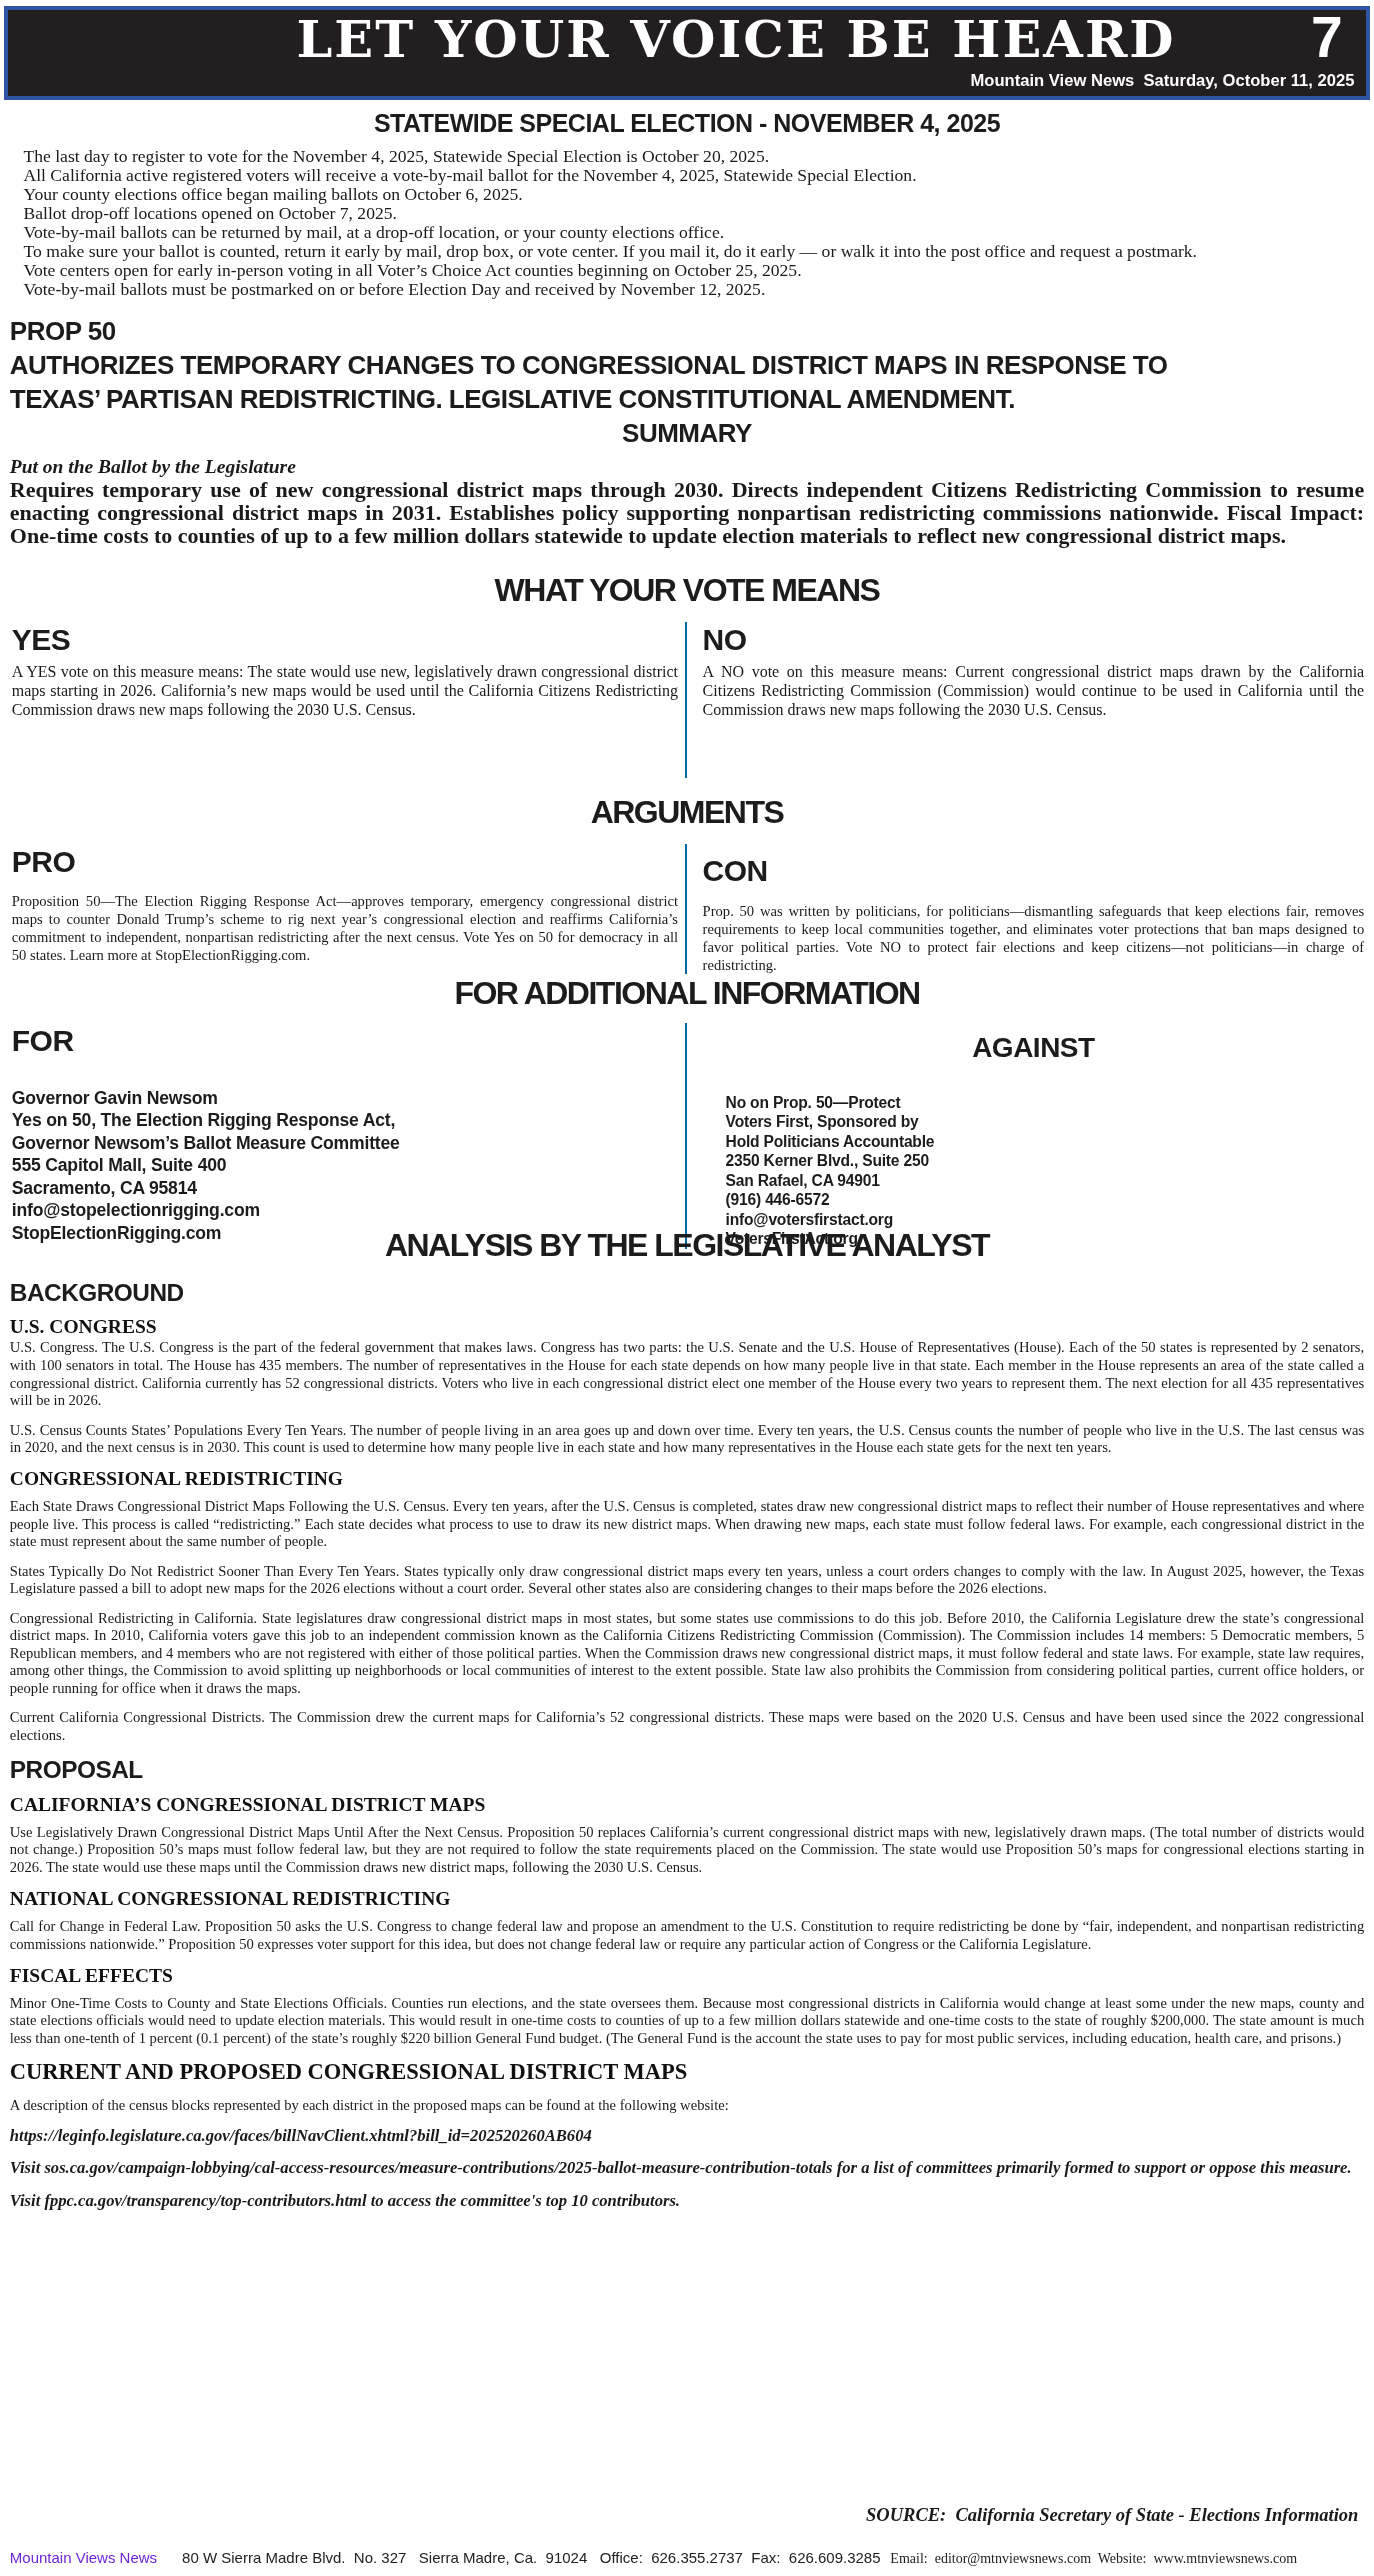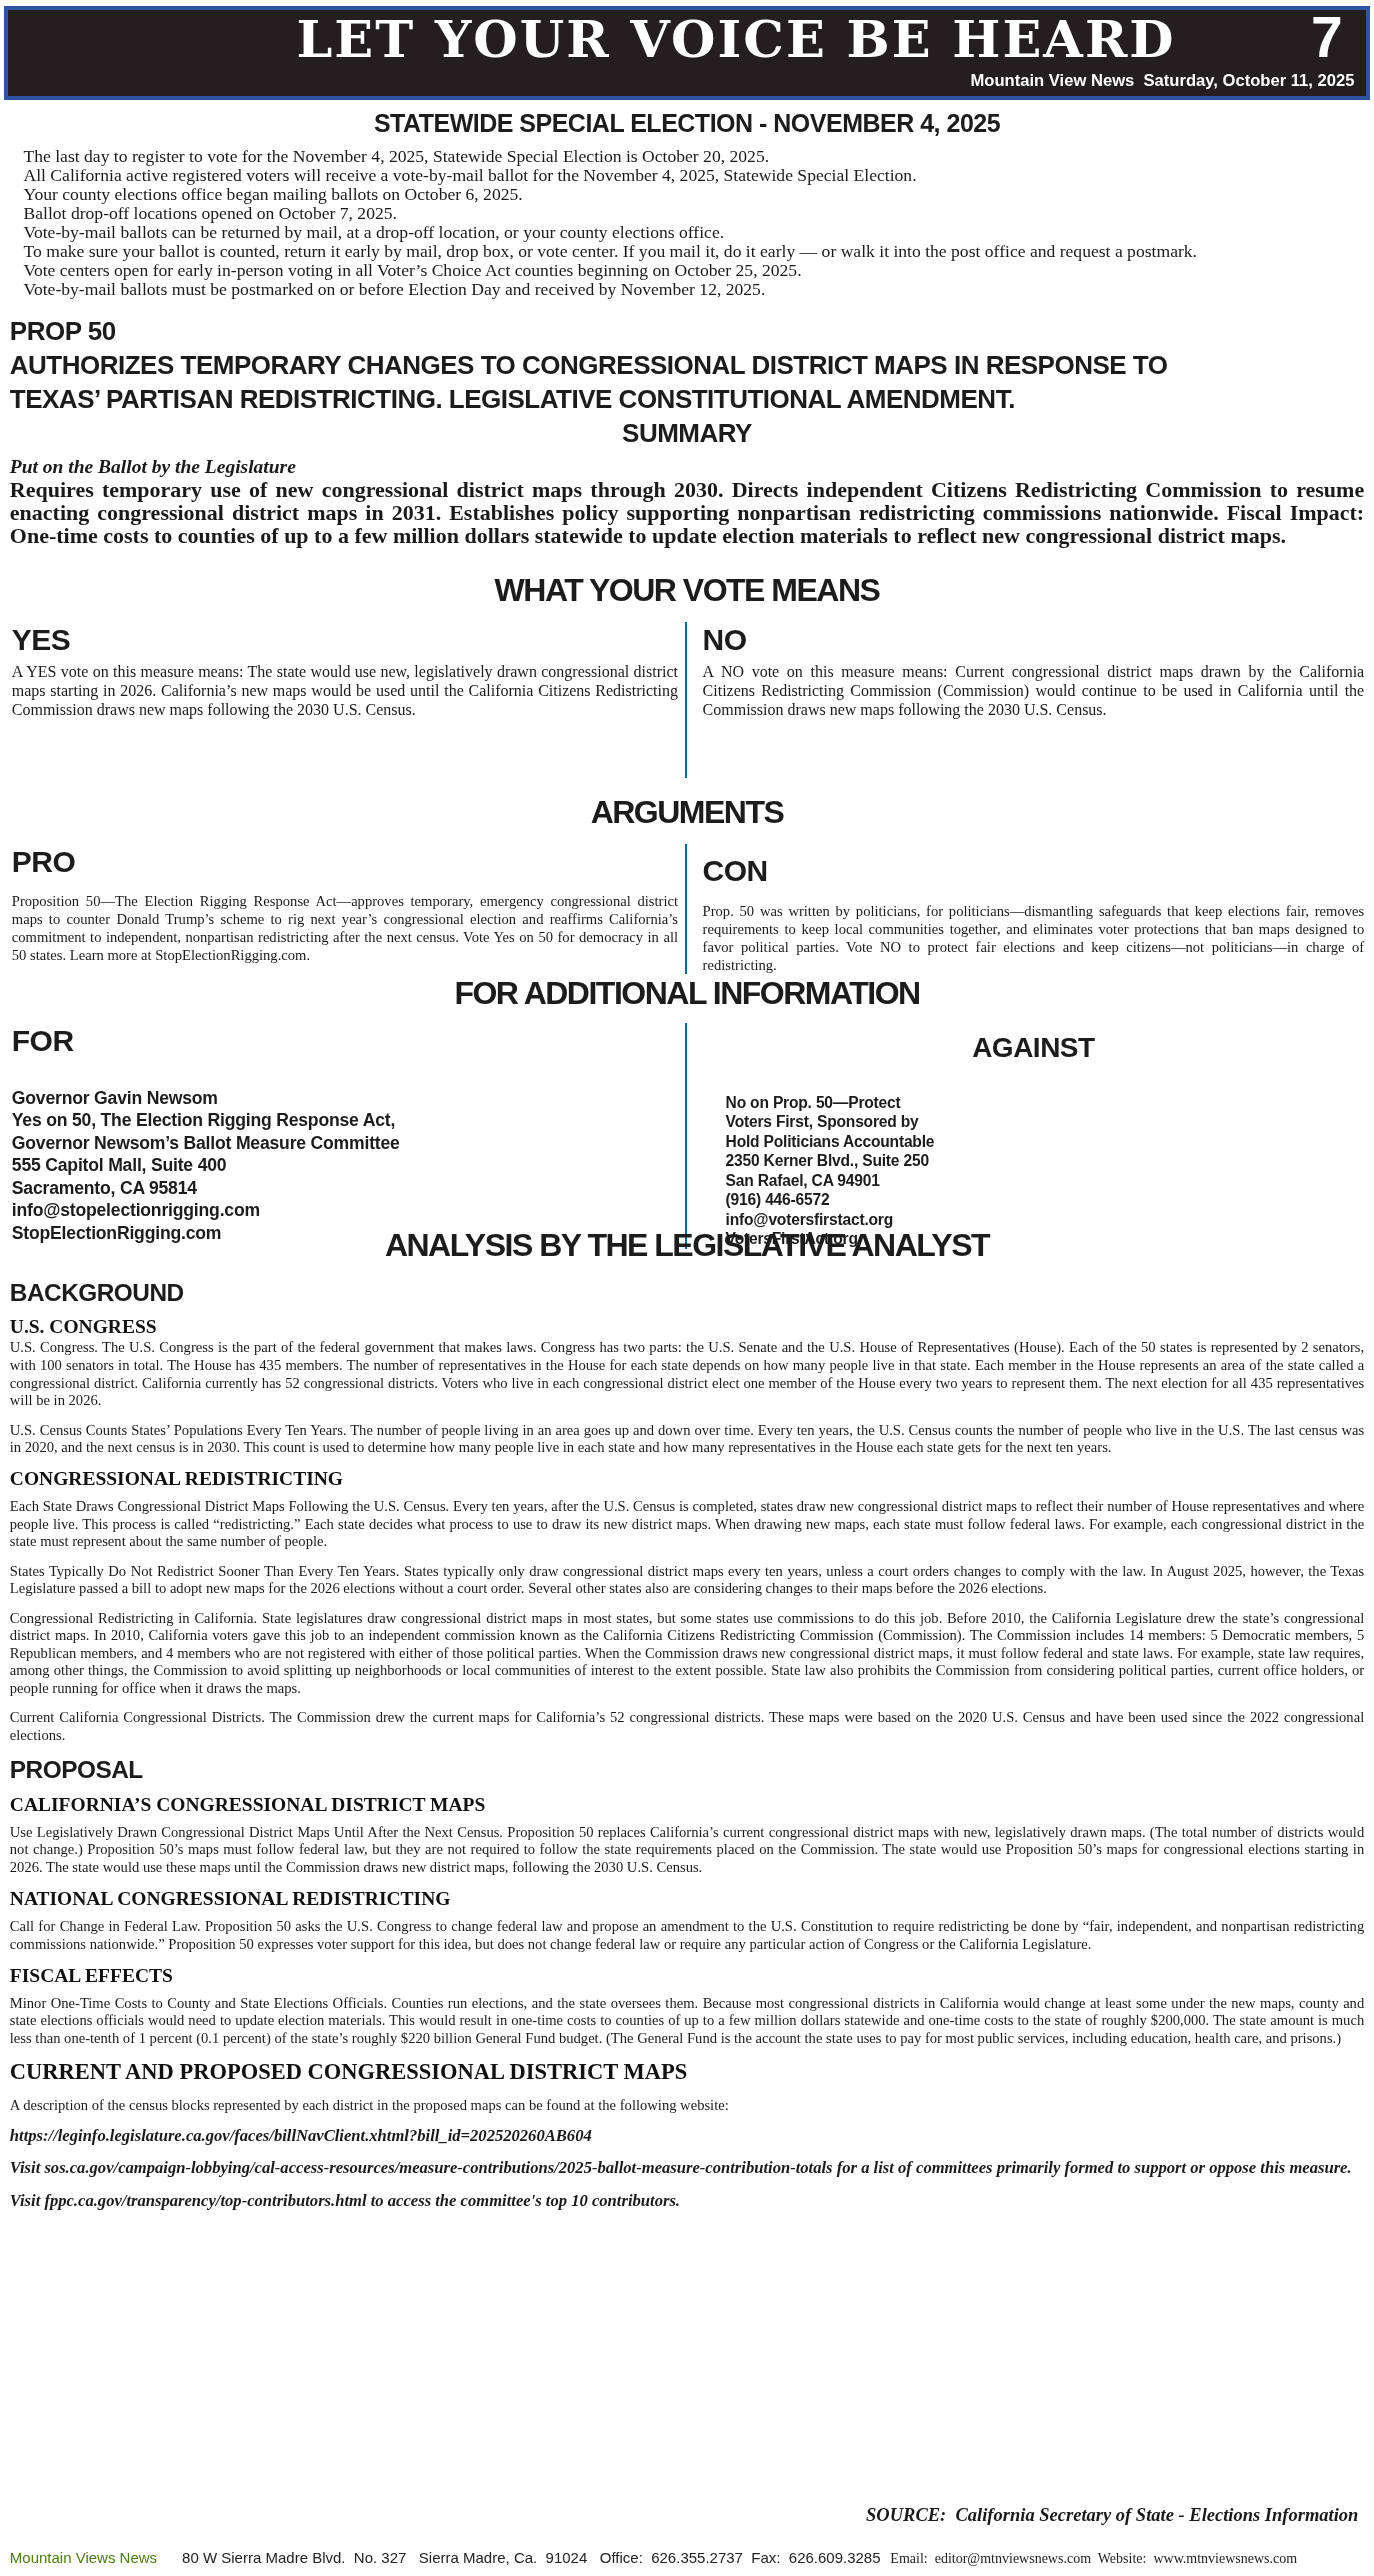--- a/index.html
+++ b/index.html
@@ -62,21 +62,21 @@
   .sec-para{font-size:14.6px;line-height:17.6px;text-align:justify;margin:0 0 11.7px;}
   .sec-link{font-weight:bold;font-style:italic;font-size:16.6px;margin:0 0 11.7px;}
   .sec-note{font-weight:bold;font-style:italic;font-size:16.6px;line-height:20px;margin:0 0 13.7px;}
 
   .source-line{position:absolute;top:2505px;right:15.6px;font-weight:bold;font-style:italic;
                font-size:18.5px;white-space:pre-wrap;}
 
   
   .footer{position:absolute;top:2549px;left:9.8px;right:5.9px;white-space:nowrap;
           font-family:"Liberation Sans",sans-serif;font-size:15px;color:#222;}
-  .footer .paper-name{color:#4d7c0f;white-space:pre-wrap;}
+  .footer .paper-name{color:#6d28d9;white-space:pre-wrap;}
   .footer .addr{white-space:pre-wrap;margin-left:25px;}
   .footer .contact-info{font-family:"Liberation Serif",serif;font-size:14px;white-space:pre-wrap;margin-left:9.8px;}
 </style>
 </head>
 <body>
 
 <div class="page">
 
   <div class="banner">
     <div class="banner-title">LET YOUR VOICE BE HEARD</div>

